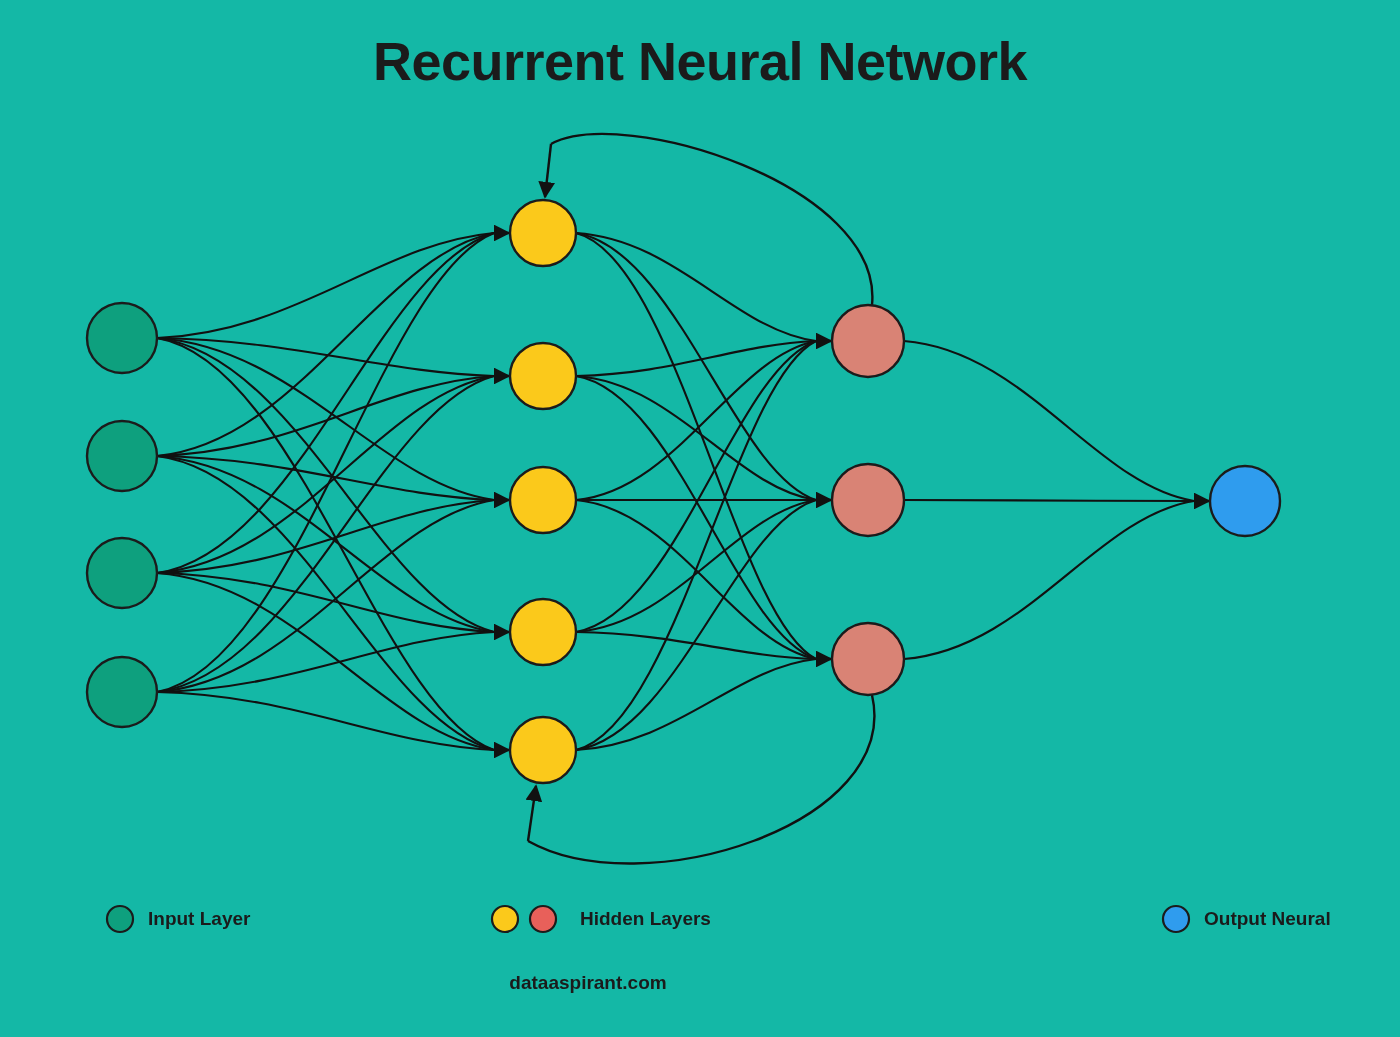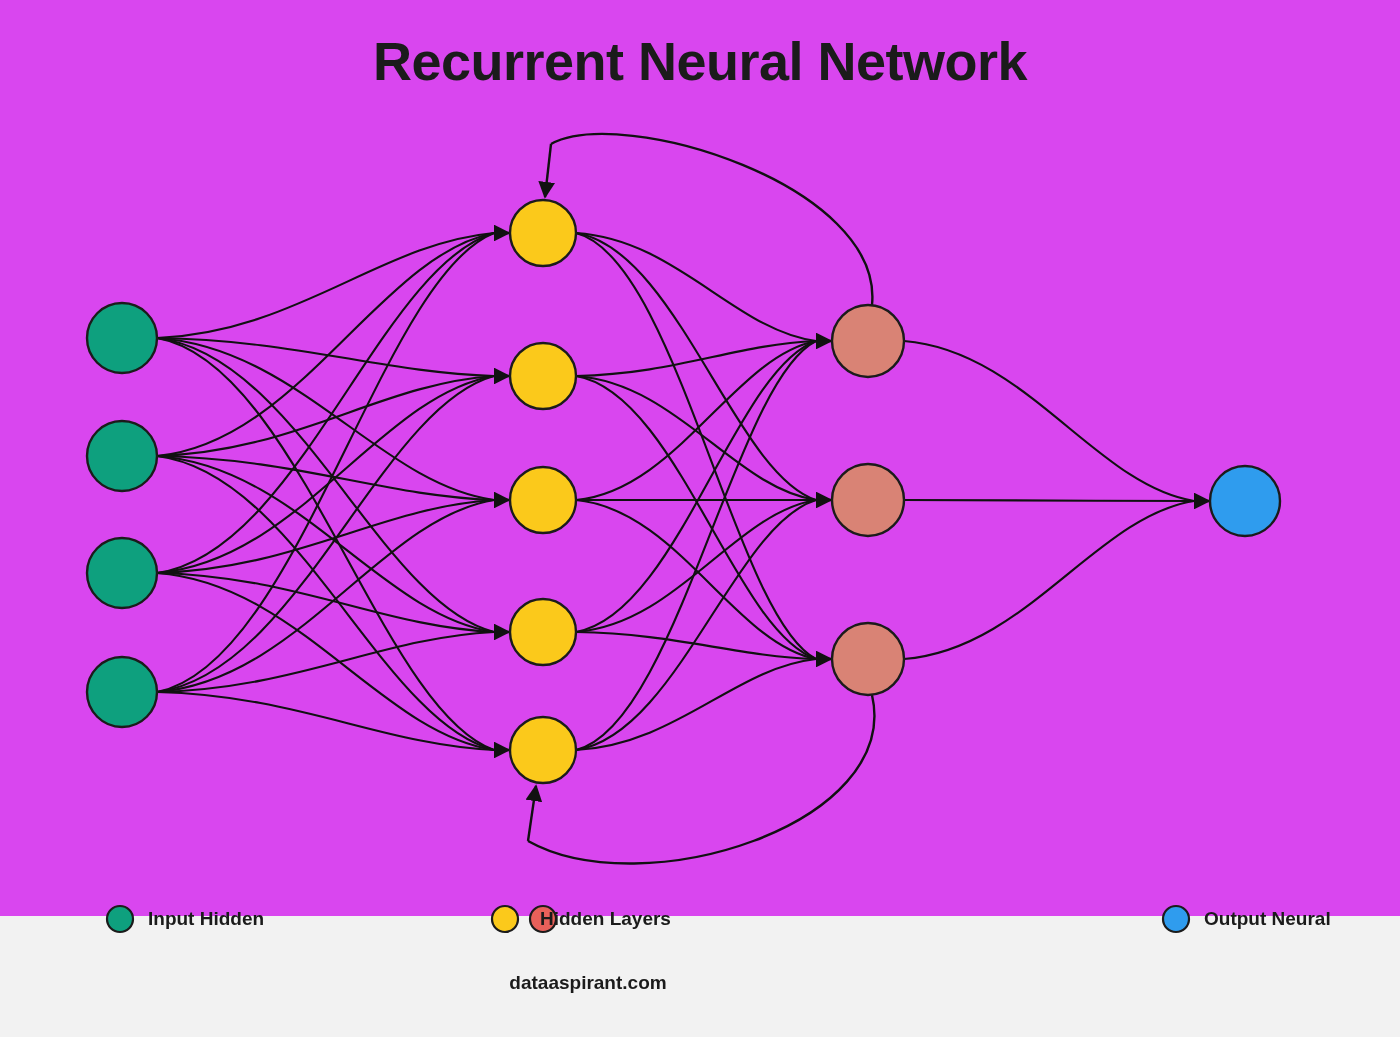--- a/index.html
+++ b/index.html
@@ -9,22 +9,22 @@
   }
   body {
     width: 1400px;
     height: 1037px;
     overflow: hidden;
     font-family: "Liberation Sans", sans-serif;
   }
   #stage {
     position: relative;
     width: 1400px;
-    height: 916px;
-    background: #d946ef;
+    height: 1037px;
+    background: #14b8a6;
   }
   #title {
     position: absolute;
     top: 30px;
     left: 0;
     width: 1400px;
     text-align: center;
     font-family: "Liberation Sans", sans-serif;
     font-size: 54px;
     font-weight: bold;
@@ -38,21 +38,21 @@
   }
   .legend-label {
     position: absolute;
     font-family: "Liberation Sans", sans-serif;
     font-size: 19px;
     font-weight: bold;
     color: #1b1b1b;
     white-space: nowrap;
   }
   #legend-input-label { left: 148px; top: 908px; }
-  #legend-hidden-label { left: 540px; top: 908px; }
+  #legend-hidden-label { left: 580px; top: 908px; }
   #legend-output-label { left: 1204px; top: 908px; }
   #watermark {
     position: absolute;
     left: 0;
     top: 972px;
     width: 1400px;
     text-align: center;
     font-family: "Liberation Sans", sans-serif;
     font-size: 19px;
     font-weight: bold;
@@ -144,19 +144,19 @@
         <circle cx="1245" cy="501" r="35" fill="#2f9cee" stroke="#1b1b1b" stroke-width="2.4"></circle>
       </g>
     <g id="legend-group">
         <circle cx="120" cy="919" r="13" fill="#0ea07e" stroke="#1b1b1b" stroke-width="2.2"></circle>
         <circle cx="505" cy="919" r="13" fill="#fbc91b" stroke="#1b1b1b" stroke-width="2.2"></circle>
         <circle cx="543" cy="919" r="13" fill="#e8605a" stroke="#1b1b1b" stroke-width="2.2"></circle>
         <circle cx="1176" cy="919" r="13" fill="#2f9cee" stroke="#1b1b1b" stroke-width="2.2"></circle>
       </g>
   </svg>
 
-  <div class="legend-label" id="legend-input-label">Input Hidden</div>
+  <div class="legend-label" id="legend-input-label">Input Layer</div>
   <div class="legend-label" id="legend-hidden-label">Hidden Layers</div>
   <div class="legend-label" id="legend-output-label">Output Neural</div>
 
   <div id="watermark">dataaspirant.com</div>
 
 </div>
 
 </body></html>

